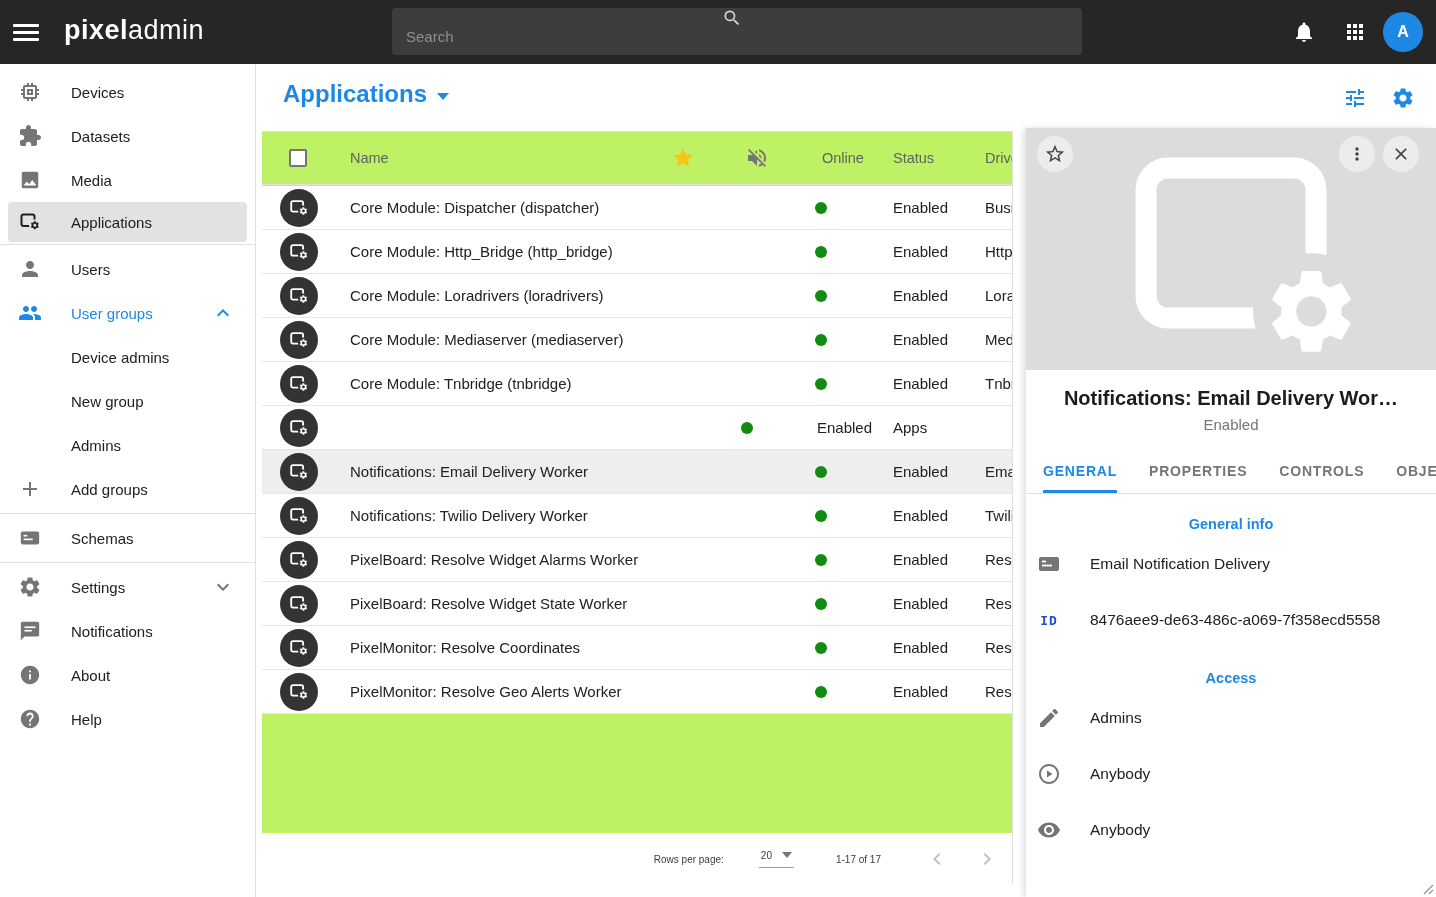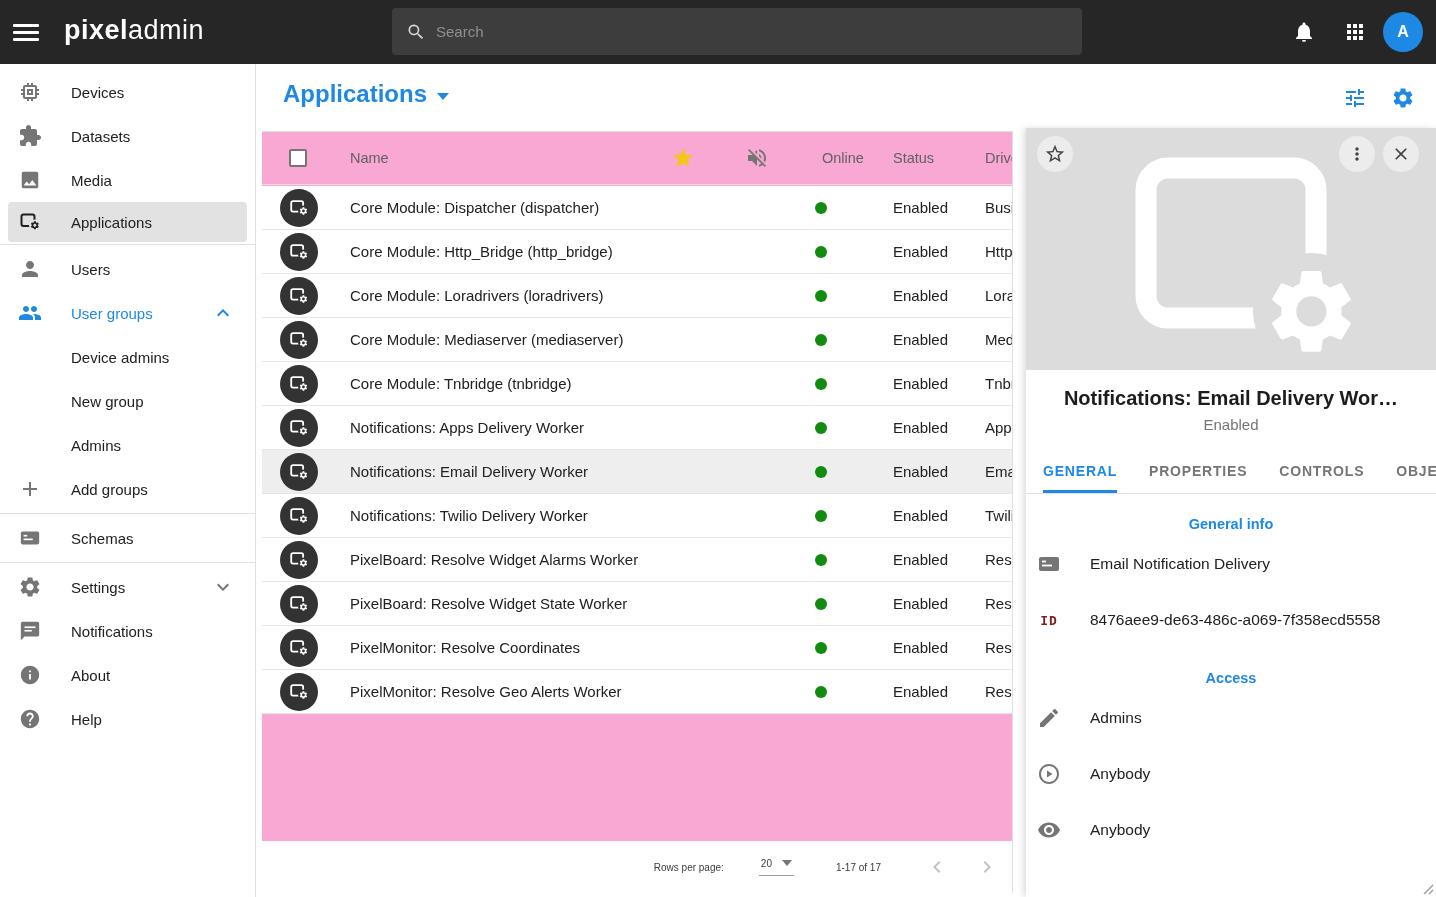--- a/index.html
+++ b/index.html
@@ -7,21 +7,21 @@
     font-family:"Liberation Sans", sans-serif; }
 
   
   .topbar { position:absolute; left:0; top:0; width:1436px; height:64px; background:#262626; z-index:30; }
   .hamburger { position:absolute; left:13px; top:20px; width:26px; height:24px; cursor:pointer; }
   .hamburger span { display:block; height:3px; background:#fff; margin:4px 0; border-radius:1px; }
   .logo { position:absolute; left:64px; top:15px; font-size:27px; color:#fff; letter-spacing:.5px; }
   .logo b { font-weight:700;text-align:center; }
   .logo span { font-weight:400; }
   .searchbox { position:absolute; left:392px; top:8px; width:690px; height:47px;
-    background:#3d3d3d; border-radius:4px; display:flex; align-items:center; padding:0 14px; }
+    background:#3d3d3d; border-radius:4px; display:flex; align-items:center; padding:0 14px;flex-direction:column; }
   .searchbox svg { flex:0 0 auto; margin-right:10px; }
   .searchbox input { background:transparent; border:none; outline:none; color:#e6e6e6;
     font-size:15px; width:100%; font-family:"Liberation Sans", sans-serif; }
   .searchbox input::placeholder { color:#8f8f8f; }
   .topbar-ic { position:absolute; top:20px; width:24px; height:24px; cursor:pointer; }
   .avatar { position:absolute; left:1383px; top:12px; width:40px; height:40px; border-radius:50%;
     background:#1e88e5; color:#fff; font-size:16px; font-weight:700; display:flex;
     align-items:center; justify-content:center; cursor:pointer; }
 
   
@@ -42,22 +42,22 @@
   
   .page-header { position:absolute; left:256px; top:64px; right:0; height:67px; background:#fff; z-index:15; }
   .page-title { position:absolute; left:27px; top:16px; font-size:24px; font-weight:700;
     color:#1e88e5; cursor:pointer; display:flex; align-items:center; }
   .page-title .caret { width:0; height:0; border-left:6px solid transparent;
     border-right:6px solid transparent; border-top:7px solid #1e88e5; margin-left:10px; margin-top:4px; }
   .header-actions { position:absolute; right:21px; top:22px; display:flex; gap:24px; }
   .header-actions .act { width:24px; height:24px; cursor:pointer; }
 
   
-  .table-wrap { position:absolute; left:262px; top:131px; width:751px; bottom:4px;
-    background:#f9a8d4; border-right:1px solid #e0e0e0; z-index:10; }
+  .table-wrap { position:absolute; left:262px; top:131px; width:751px; bottom:12px;
+    background:#bef264; border-right:1px solid #e0e0e0; z-index:10; }
   .tgrid { display:grid; grid-template-columns:74px 310px 74px 74px 76px 92px 50px; align-items:center; }
   .thead { height:54px; border-top:1px solid #e0e0e0; border-bottom:1px solid #e0e0e0;
     color:#616161; font-size:14.5px; }
   .thead .hcell { display:flex; align-items:center; }
   .c-center { justify-content:center; }
   .checkbox { width:18px; height:18px; border:2px solid #757575; border-radius:2px;
     margin-left:27px; cursor:pointer; background:#fff; }
   .c-name-h { padding-left:14px; }
   .c-online-h { padding-left:28px; }
   .c-status-h { padding-left:23px; }
@@ -98,21 +98,21 @@
     padding-left:17px; overflow:hidden; white-space:nowrap; }
   .ptab { font-size:14px; font-weight:700; letter-spacing:.8px; color:#757575;
     padding:12px 0 11px 0; margin-right:32px; cursor:pointer; border-bottom:3px solid transparent; }
   .ptab.active { color:#1e88e5; border-bottom:3px solid #1e88e5; }
   .sec-heading { padding:22px 17px 4px 17px; font-size:14.5px; font-weight:700; color:#1e88e5; }
   .info-row { display:flex; align-items:center; height:56px; padding-left:10px; }
   .info-icon { width:26px; height:26px; display:flex; align-items:center; justify-content:center;
     flex:0 0 auto; }
   .info-value { margin-left:28px; font-size:15.5px; color:#212121; white-space:nowrap; }
   .id-glyph { font-family:"DejaVu Sans Mono", monospace; font-size:13px; font-weight:700;
-    color:#7f1d1d; letter-spacing:1px; }
+    color:#1d4ed8; letter-spacing:1px; }
   .resize-handle { position:absolute; right:2px; bottom:2px; }
 
   svg { display:block; }
 </style>
 </head>
 <body>
 
 <div class="topbar">
   <div class="hamburger">
       <span></span>
@@ -438,21 +438,20 @@
           <span class="app-avatar">
             <svg width="22" height="22" viewBox="0 0 24 24">
               <rect x="3.5" y="4.5" width="13" height="11.5" rx="2" fill="none" stroke="#fff" stroke-width="2"></rect>
               <circle cx="16.8" cy="15.2" r="5.8" fill="#333333"></circle>
               <g transform="translate(11.8,10.2) scale(0.42)">
                 <path fill="#fff" d="M19.14 12.94c.04-.3.06-.61.06-.94 0-.32-.02-.64-.07-.94l2.03-1.58c.18-.14.23-.41.12-.61l-1.92-3.32c-.12-.22-.37-.29-.59-.22l-2.39.96c-.5-.38-1.03-.7-1.62-.94l-.36-2.54c-.04-.24-.24-.41-.48-.41h-3.84c-.24 0-.43.17-.47.41l-.36 2.54c-.59.24-1.13.57-1.62.94l-2.39-.96c-.22-.08-.47 0-.59.22L2.74 8.87c-.12.21-.08.47.12.61l2.03 1.58c-.05.3-.09.63-.09.94s.02.64.07.94l-2.03 1.58c-.18.14-.23.41-.12.61l1.92 3.32c.12.22.37.29.59.22l2.39-.96c.5.38 1.03.7 1.62.94l.36 2.54c.05.24.24.41.48.41h3.84c.24 0 .44-.17.47-.41l.36-2.54c.59-.24 1.13-.56 1.62-.94l2.39.96c.22.08.47 0 .59-.22l1.92-3.32c.12-.22.07-.47-.12-.61l-2.01-1.58zM12 15.6c-1.98 0-3.6-1.62-3.6-3.6s1.62-3.6 3.6-3.6 3.6 1.62 3.6 3.6-1.62 3.6-3.6 3.6z"></path>
               </g>
             </svg>
           </span>
         </div>
-      <div class="c-name">Notifications: Apps Delivery Worker</div>
       <div></div>
         <div></div>
       <div>
           <span class="dot"></span>
         </div>
       <div class="c-status">Enabled</div>
       <div class="c-driver">Apps</div>
     </div>
     <div class="trow tgrid selected">
       <div>

